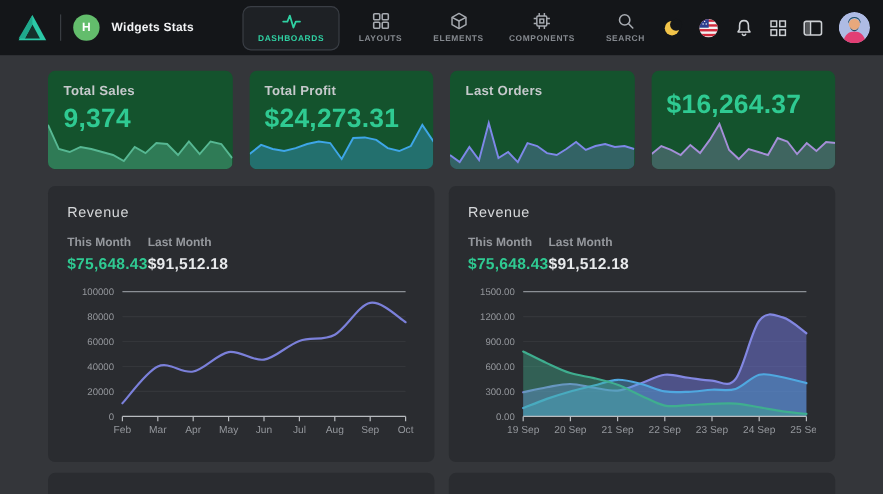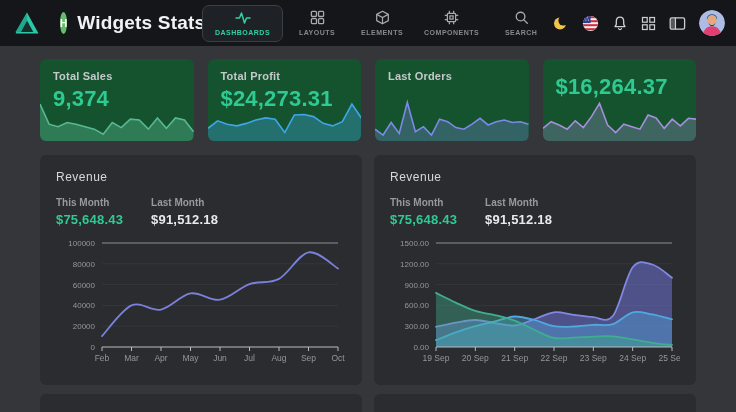--- a/index.html
+++ b/index.html
@@ -5,21 +5,21 @@
   *{box-sizing:border-box;margin:0;padding:0}
   html,body{width:736px;height:412px;overflow:hidden}
   body{background:#34363a;font-family:"Liberation Sans","DejaVu Sans",sans-serif;-webkit-font-smoothing:antialiased}
 
   
   .topbar{height:46px;background:#141619;display:flex;align-items:center;padding:0 8px 0 14px}
   .brand{display:flex;align-items:center;gap:10px;width:188px;flex:none}
   .logo{display:flex;align-items:center}
   .hdivider{width:1px;height:22px;background:#393d42}
   .badge{width:22px;height:22px;border-radius:50%;background:#63bd6c;color:#fff;font-size:10px;font-weight:700;display:flex;align-items:center;justify-content:center}
-  .apptitle{font-size:19px;color:#f1f2f4;font-weight:700;letter-spacing:.2px;white-space:nowrap}
+  .apptitle{font-size:10px;color:#f1f2f4;font-weight:700;letter-spacing:.2px;white-space:nowrap}
   .mainnav{display:flex;align-items:center;gap:3px;flex:none}
   .nav-item{display:flex;flex-direction:column;align-items:center;justify-content:center;gap:4px;min-width:62px;padding:6px 8px;color:#85898f;text-decoration:none;cursor:pointer}
   .nav-item .nav-label{font-size:7px;font-weight:700;letter-spacing:.07em;white-space:nowrap}
   .nav-item.active{background:#1e2125;border:1px solid #3a3e45;border-radius:7px;color:#2fd0a2;padding:5px 12px}
   .nav-item svg{display:block}
   .actions{margin-left:auto;display:flex;align-items:center;gap:13px;padding-right:4px}
   .act{display:flex;align-items:center;justify-content:center;cursor:pointer}
   .avatar{width:26px;height:26px;border-radius:50%;overflow:hidden;display:flex;cursor:pointer}
 
   
@@ -27,21 +27,21 @@
   .stats{display:grid;grid-template-columns:repeat(4,1fr);gap:14px;margin-top:13px}
   .stat-card{position:relative;height:82px;background:#14532d;border-radius:6px;overflow:hidden;padding:11px 13px}
   .stat-label{font-size:11px;color:#c6c9cc;font-weight:700;letter-spacing:.2px}
   .stat-value{font-size:22px;color:#2fca92;font-weight:800;margin-top:4px;letter-spacing:.2px}
   .spark{position:absolute;left:0;bottom:0;width:100%;height:44px}
   .spark svg{display:block;width:100%;height:100%}
 
   .revrow{display:grid;grid-template-columns:1fr 1fr;gap:12px;margin-top:14px}
   .rev-card{height:230px;background:#2a2c30;border-radius:6px;padding:15px 16px 6px}
   .rev-title{font-size:12px;color:#d6d8da;font-weight:400;letter-spacing:.5px}
-  .sub{display:flex;gap:28px;margin-top:13px}
+  .sub{display:flex;margin-top:13px}
   .sub-label{font-size:10px;color:#96999e;font-weight:600}
   .sub-value{font-size:13px;font-weight:700;margin-top:4px;letter-spacing:.2px}
   .val-green{color:#2fca92}
   .val-white{color:#e8eaec}
   .bigchart{height:132px;margin-top:8px}
   .bigchart svg{display:block}
   svg text{font-family:"Liberation Sans","DejaVu Sans",sans-serif}
 
   .stubs{display:grid;grid-template-columns:1fr 1fr;gap:12px;margin-top:9px}
   .stub{height:30px;background:#2a2c30;border-radius:6px 6px 0 0}

